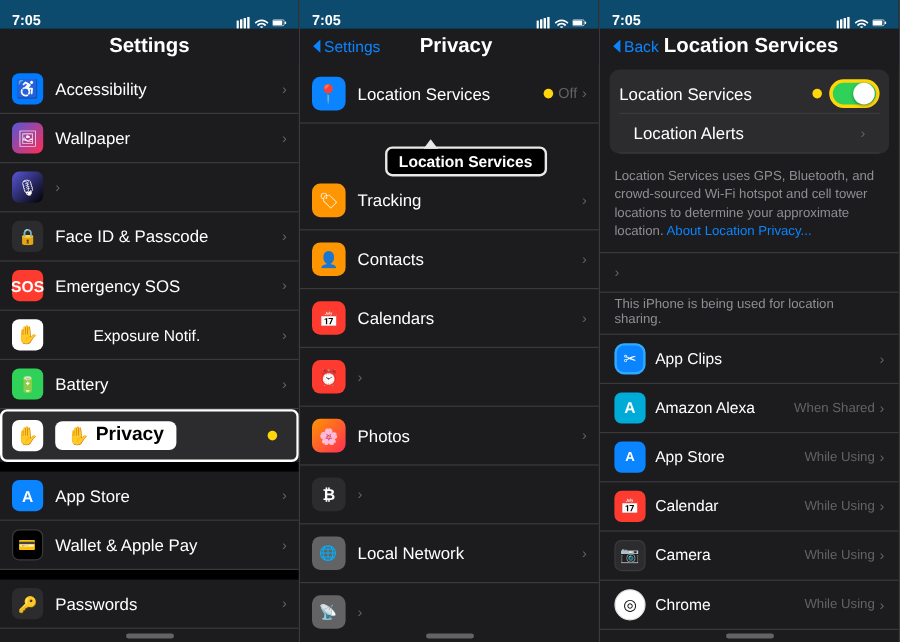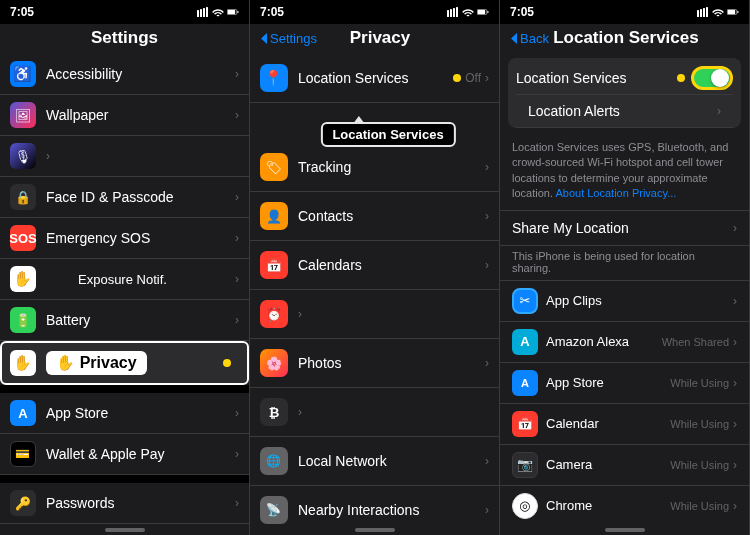--- a/index.html
+++ b/index.html
@@ -18,23 +18,23 @@
       height: 535px;
       background: #1c1c1e;
       display: flex;
       flex-direction: column;
       overflow: hidden;
       border-right: 1px solid #3a3a3c;
     }
 
     .status-bar {
       height: 24px;
-      background: #000000;
-      display: flex;
-      align-items: center;
+      background: #0c4a6e;
+      display: flex;
+      align-items: flex-end;
       justify-content: space-between;
       padding: 0 10px;
       font-size: 11px;
       font-weight: 600;
       color: #fff;
       flex-shrink: 0;
     }
     .status-bar .time { font-weight: 700; font-size: 12px; }
     .status-icons { display: flex; align-items: center; gap: 3px; }
     .status-icons svg { width: 12px; height: 10px; }
@@ -503,21 +503,20 @@
     </div>
 
     <div class="privacy-item">
       <div class="priv-icon" style="background:#636366; color:#fff; font-size:12px;">🌐</div>
       <span class="priv-label">Local Network</span>
       <span class="item-chevron">›</span>
     </div>
 
     <div class="privacy-item">
       <div class="priv-icon" style="background:#636366; color:#fff; font-size:12px;">📡</div>
-      <span class="priv-label">Nearby Interactions</span>
       <span class="item-chevron">›</span>
     </div>
 
   </div>
   <div class="scroll-indicator"></div>
 </div>
 
 <div class="panel panel-right">
   <div class="status-bar">
     <span class="time">7:05</span>
@@ -566,21 +565,20 @@
       <span class="item-chevron">›</span>
     </div>
   </div>
 
   <div class="loc-desc">
     <span>Location Services uses GPS, Bluetooth, and crowd-sourced Wi-Fi hotspot and cell tower locations to determine your approximate location.</span>
     <a href="#">About Location Privacy...</a>
   </div>
 
   <div class="share-location-row">
-    <span class="share-location-label">Share My Location</span>
     <span class="item-chevron">›</span>
   </div>
   <div class="sharing-desc">This iPhone is being used for location sharing.</div>
 
   <div class="app-list">
 
     <div class="app-item">
       <div class="app-icon" style="background:#0a84ff; color:#fff; font-size:13px; border-radius:8px; border:2px solid #30aaff;">✂</div>
       <span class="app-name">App Clips</span>
       <span class="item-chevron">›</span>

